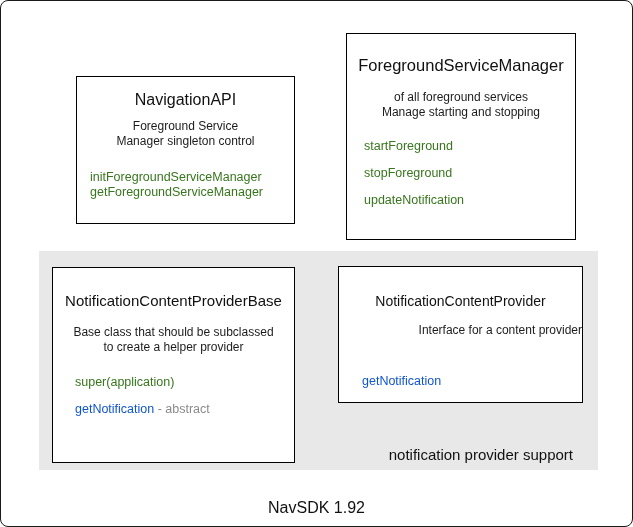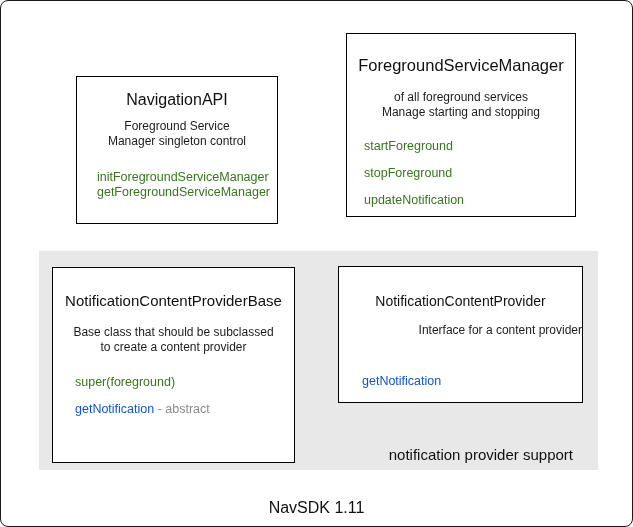--- a/index.html
+++ b/index.html
@@ -56,27 +56,27 @@
     font-size: 12.5px;
     line-height: 15px;
     white-space: nowrap;
   }
   .m-green  { color: var(--method-green, #38761d); }
   .m-red    { color: var(--method-red, #990000); }
   .m-blue   { color: var(--method-blue, #1155cc); }
   .m-suffix { color: var(--annotation-gray, #8a8a8a); }
 
   
-  #box-nav { left: 75px; top: 75px; width: 202px; height: 148px; align-items: center; }
+  #box-nav { left: 75px; top: 75px; width: 219px; height: 148px; }
   #box-nav .box-title { margin-top: 13px; }
   #box-nav .box-desc  { margin-top: 10px; }
   #box-nav .methods   { margin-top: 21px; padding-left: 13px; }
 
   
-  #box-fsm { left: 345px; top: 32px; width: 230px; height: 184px; }
+  #box-fsm { left: 345px; top: 32px; width: 230px; height: 207px; }
   #box-fsm .box-title { margin-top: 22px; font-size: 16.5px; }
   #box-fsm .box-desc  { margin-top: 15px; }
   #box-fsm .methods   { margin-top: 19px; padding-left: 17px; gap: 12px; }
 
   
   #box-ncpb { left: 51px; top: 266px; width: 243px; height: 196px; }
   #box-ncpb .box-title { margin-top: 23px; font-size: 15px; }
   #box-ncpb .box-desc  { margin-top: 15px; }
   #box-ncpb .methods   { margin-top: 20px; padding-left: 22px; gap: 12px; }
 
@@ -136,39 +136,39 @@
       <div class="method">
         <span class="m-green">updateNotification</span>
       </div>
     </div>
   </div>
 
   <div class="box" id="box-ncpb">
     <div class="box-title">NotificationContentProviderBase</div>
     <div class="box-desc">
       <div>Base class that should be subclassed</div>
-      <div>to create a content provider</div>
+      <div>to create a helper provider</div>
     </div>
     <div class="methods">
       <div class="method">
-        <span class="m-green">super(foreground)</span>
+        <span class="m-green">super(application)</span>
       </div>
       <div class="method">
         <span class="m-blue">getNotification</span><span class="m-suffix"> - abstract</span>
       </div>
     </div>
   </div>
 
   <div class="box" id="box-ncp">
     <div class="box-title">NotificationContentProvider</div>
     <div class="box-desc">
       <div>Interface for a content provider</div>
     </div>
     <div class="methods">
       <div class="method">
         <span class="m-blue">getNotification</span>
       </div>
     </div>
   </div>
 
-  <div class="caption">NavSDK 1.11</div>
+  <div class="caption">NavSDK 1.92</div>
 
 </div>
 
 </body></html>

